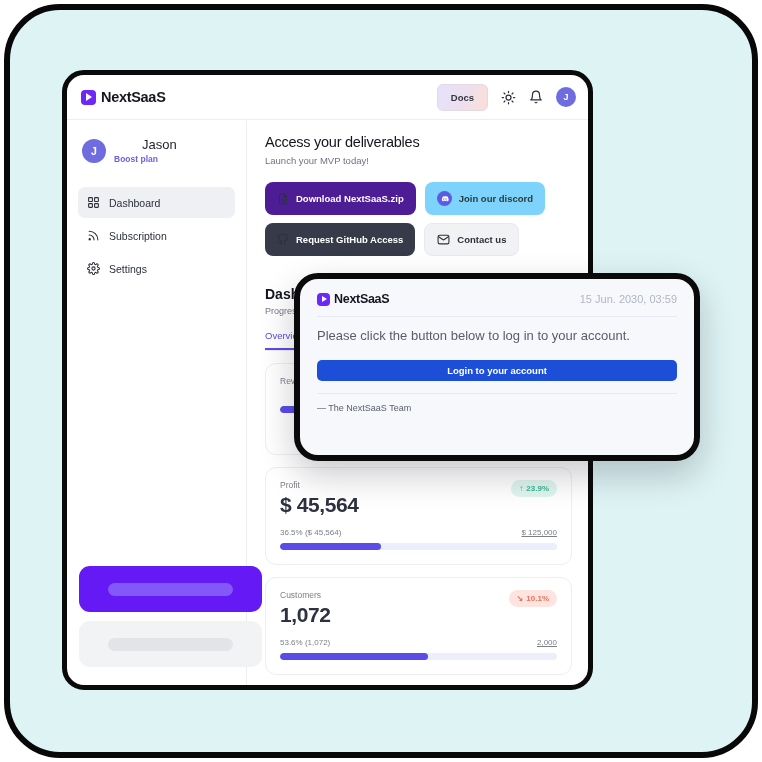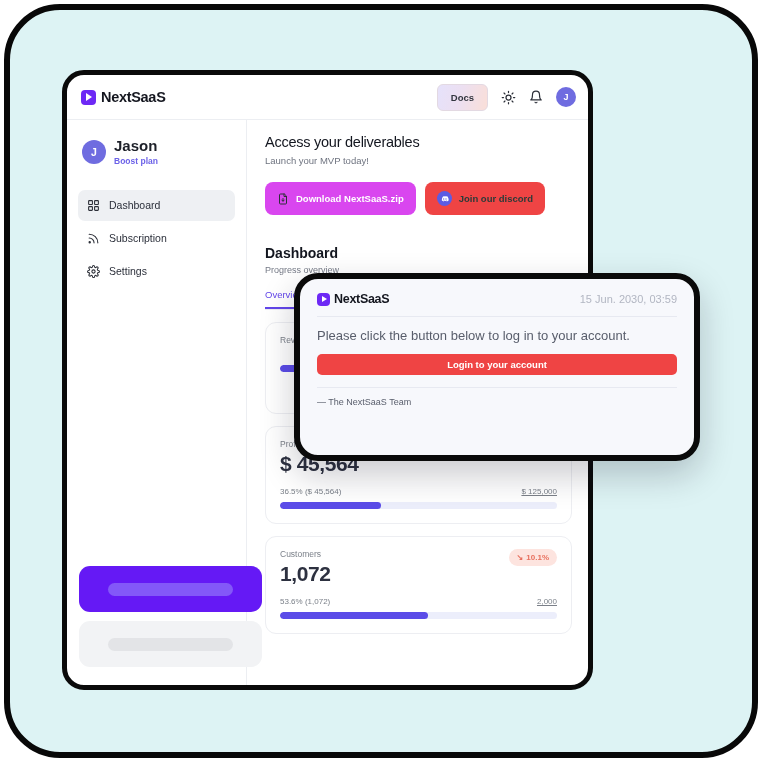--- a/index.html
+++ b/index.html
@@ -91,21 +91,21 @@
     position: relative;
   }
   .user-row { display: flex; align-items: center; gap: 8px; padding: 2px 4px 0 4px; }
   .avatar-lg {
     width: 24px; height: 24px; border-radius: 50%;
     background: #6f6ce0; color: #fff;
     font-size: 10.5px; font-weight: bold;
     display: flex; align-items: center; justify-content: center;
     flex: 0 0 24px;
   }
-  .user-name { font-size: 15px; color: #1d2029; font-weight: 700; line-height: 1.35; }
+  .user-name { font-size: 13px; color: #1d2029; font-weight: 400; line-height: 1.35; margin-left: 28px; }
   .user-plan { font-size: 8.5px; color: #6c62e8; font-weight: bold; line-height: 1.35; }
 
   .nav { margin-top: 22px; display: flex; flex-direction: column; gap: 2px; }
   .nav-item {
     display: flex; align-items: center; gap: 9px;
     padding: 9px 9px;
     border-radius: 7px;
     font-size: 10.5px; color: #2b2f3a;
   }
   .nav-item.active { background: #eef0f3; }
@@ -129,22 +129,22 @@
   }
   .main-title { font-size: 14.5px; font-weight: normal; color: #13161f; letter-spacing: -0.25px; }
   .main-sub { font-size: 9.5px; color: #6f7480; margin-top: 5px; }
 
   .cta-row { display: flex; gap: 9px; margin-top: 16px; }
   .cta {
     display: flex; align-items: center; gap: 7px;
     padding: 9px 12px; border-radius: 8px;
     font-size: 9.5px; font-weight: bold;
   }
-  .cta.purple { background: #d946ef; color: #fff; }
-  .cta.teal   { background: #ef4444; color: #2b3b39; justify-content: flex-end; }
+  .cta.purple { background: #4c1d95; color: #fff; }
+  .cta.teal   { background: #7dd3fc; color: #2b3b39; justify-content: flex-end; }
   .cta.dark   { background: #373b49; color: #fff; }
   .cta.light  { background: #f1f2f4; color: #2b2f3a; border: 1px solid #e8e9ed; }
   .discord-dot {
     width: 15px; height: 15px; border-radius: 50%;
     background: #5b5ce4; display: flex; align-items: center; justify-content: center;
   }
 
   .section-head { margin-top: 30px; }
   .sec-title { font-size: 14px; font-weight: bold; color: #13161f; }
   .sec-sub { font-size: 9px; color: #757a86; margin-top: 4px; }
@@ -197,22 +197,22 @@
     position: absolute; left: 4.5px; top: 3px;
     border-left: 5px solid #fff;
     border-top: 3.5px solid transparent;
     border-bottom: 3.5px solid transparent;
   }
   .em-name { font-size: 12.5px; font-weight: bold; color: #14161f; letter-spacing: -0.3px; }
   .em-date { margin-left: auto; font-size: 11px; color: #b2b6c2; }
   .em-rule { height: 1px; background: #e7e9f1; margin: 10px 0 0 0; }
   .em-text { font-size: 13px; color: #585d6b; margin-top: 11px; }
   .em-btn {
-    margin-top: 11px; height: 21px; border-radius: 5px;
-    background: #ef4444; color: #fff;
+    margin-top: 17px; height: 21px; border-radius: 5px;
+    background: #1d4ed8; color: #fff;
     font-size: 9.5px; font-weight: bold;
     display: flex; align-items: center; justify-content: center;
   }
   .em-rule2 { height: 1px; background: #e7e9f1; margin-top: 12px; }
   .em-note { font-size: 9px; color: #585d6b; margin-top: 10px; line-height: 1.5; }
   .em-link { color: #6c62e8; }
   .em-sign { font-size: 9px; color: #585d6b; margin-top: 9px; }
 </style>
 </head>
 <body>
@@ -317,20 +317,39 @@
           <div class="cta teal">
             <span class="discord-dot">
               <svg width="9" height="9" viewBox="0 0 24 24" fill="#ffffff">
                 <path d="M20 6.5A16 16 0 0 0 15.8 5l-.3.5a13 13 0 0 1 3.1 1.4 11 11 0 0 0-9.2 0A13 13 0 0 1 12.5 5.5L12.2 5A16 16 0 0 0 8 6.5C5.4 10.3 4.7 14 5 17.6a16 16 0 0 0 4.8 2.4l.9-1.4a9 9 0 0 1-1.6-.8l.4-.3a11.5 11.5 0 0 0 9 0l.4.3a9 9 0 0 1-1.6.8l.9 1.4a16 16 0 0 0 4.8-2.4c.4-4.2-.6-7.9-3-11.1zM10 15.1c-.9 0-1.7-.9-1.7-2s.8-2 1.7-2 1.7.9 1.7 2-.8 2-1.7 2zm6 0c-.9 0-1.7-.9-1.7-2s.8-2 1.7-2 1.7.9 1.7 2-.8 2-1.7 2z"></path>
               </svg>
             </span>
             <span>Join our discord</span>
           </div>
         </div>
 
+        <div class="cta-row" style="margin-top:8px;">
+          <div class="cta dark">
+            <span class="ic">
+              <svg width="12" height="12" viewBox="0 0 24 24" fill="none" stroke="currentColor" stroke-width="2" stroke-linecap="round" stroke-linejoin="round">
+                <path d="M9 19c-4 1.5-4-2.5-6-3m12 5v-3.9a3.4 3.4 0 0 0-1-2.6c3-.3 6.2-1.5 6.2-6.7A5.2 5.2 0 0 0 18.8 3a4.9 4.9 0 0 0-.1-3.6s-1.1-.3-3.7 1.4a12.7 12.7 0 0 0-6.8 0C5.6-.9 4.5-.6 4.5-.6A4.9 4.9 0 0 0 4.4 3 5.2 5.2 0 0 0 3 6.8c0 5.2 3.2 6.4 6.2 6.7a3.4 3.4 0 0 0-1 2.6V20"></path>
+              </svg>
+            </span>
+            <span>Request GitHub Access</span>
+          </div>
+          <div class="cta light">
+            <span class="ic">
+              <svg width="13" height="13" viewBox="0 0 24 24" fill="none" stroke="currentColor" stroke-width="2" stroke-linecap="round" stroke-linejoin="round">
+                <rect x="2" y="4" width="20" height="16" rx="3"></rect>
+                  <path d="m3 7 9 6 9-6"></path>
+              </svg>
+            </span>
+            <span>Contact us</span>
+          </div>
+        </div>
 
         <div class="section-head">
           <div class="sec-title">Dashboard</div>
           <div class="sec-sub">Progress overview</div>
         </div>
 
         <div class="tabs">
           <div class="tab active">Overview</div>
         </div>
 

